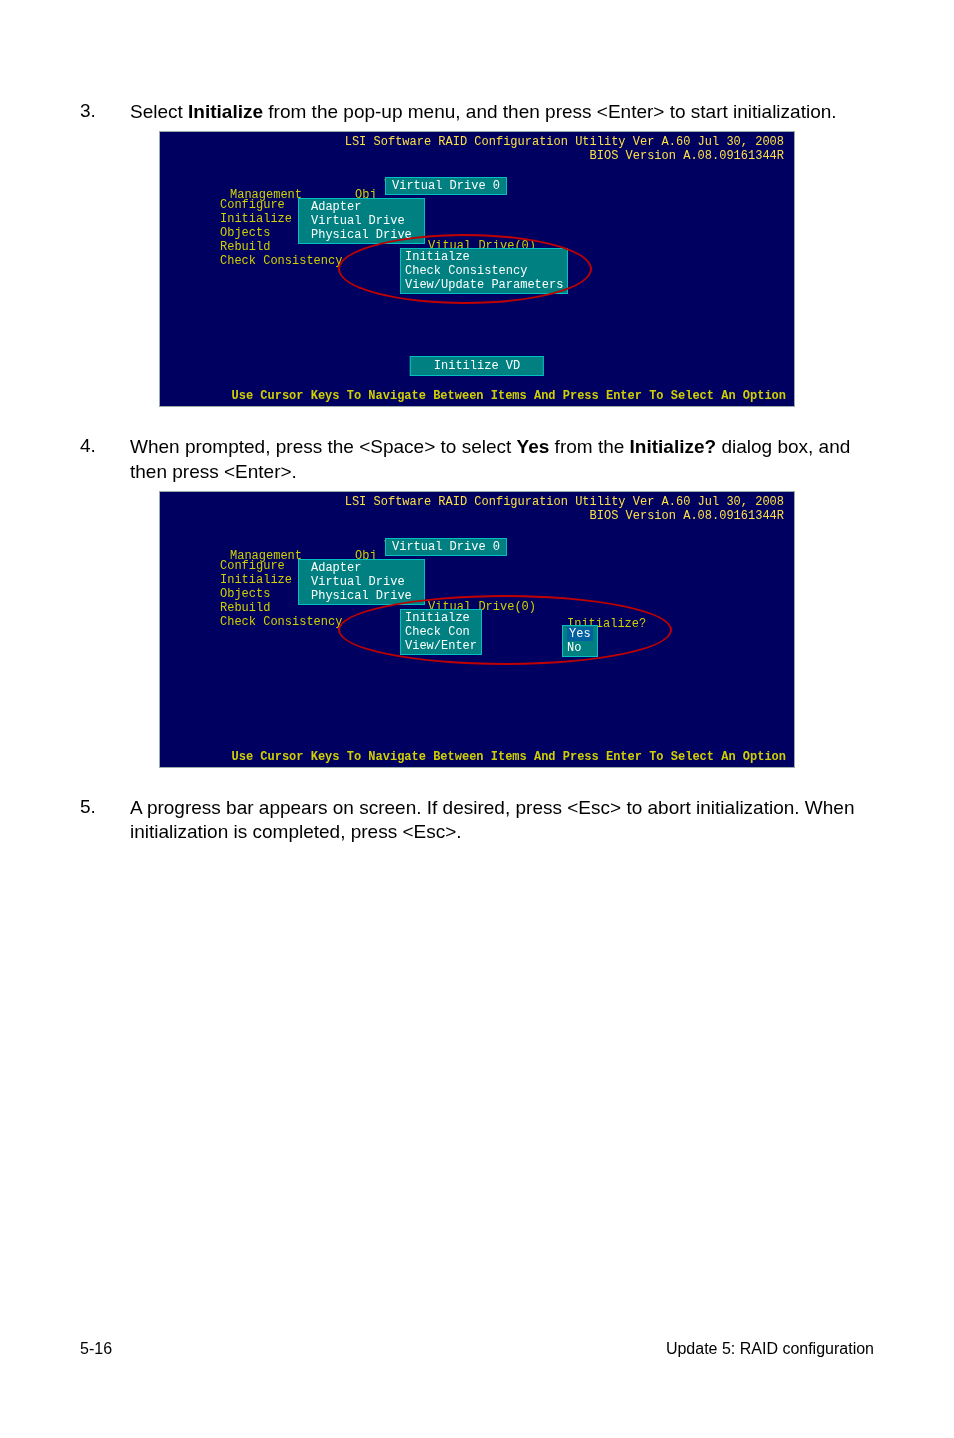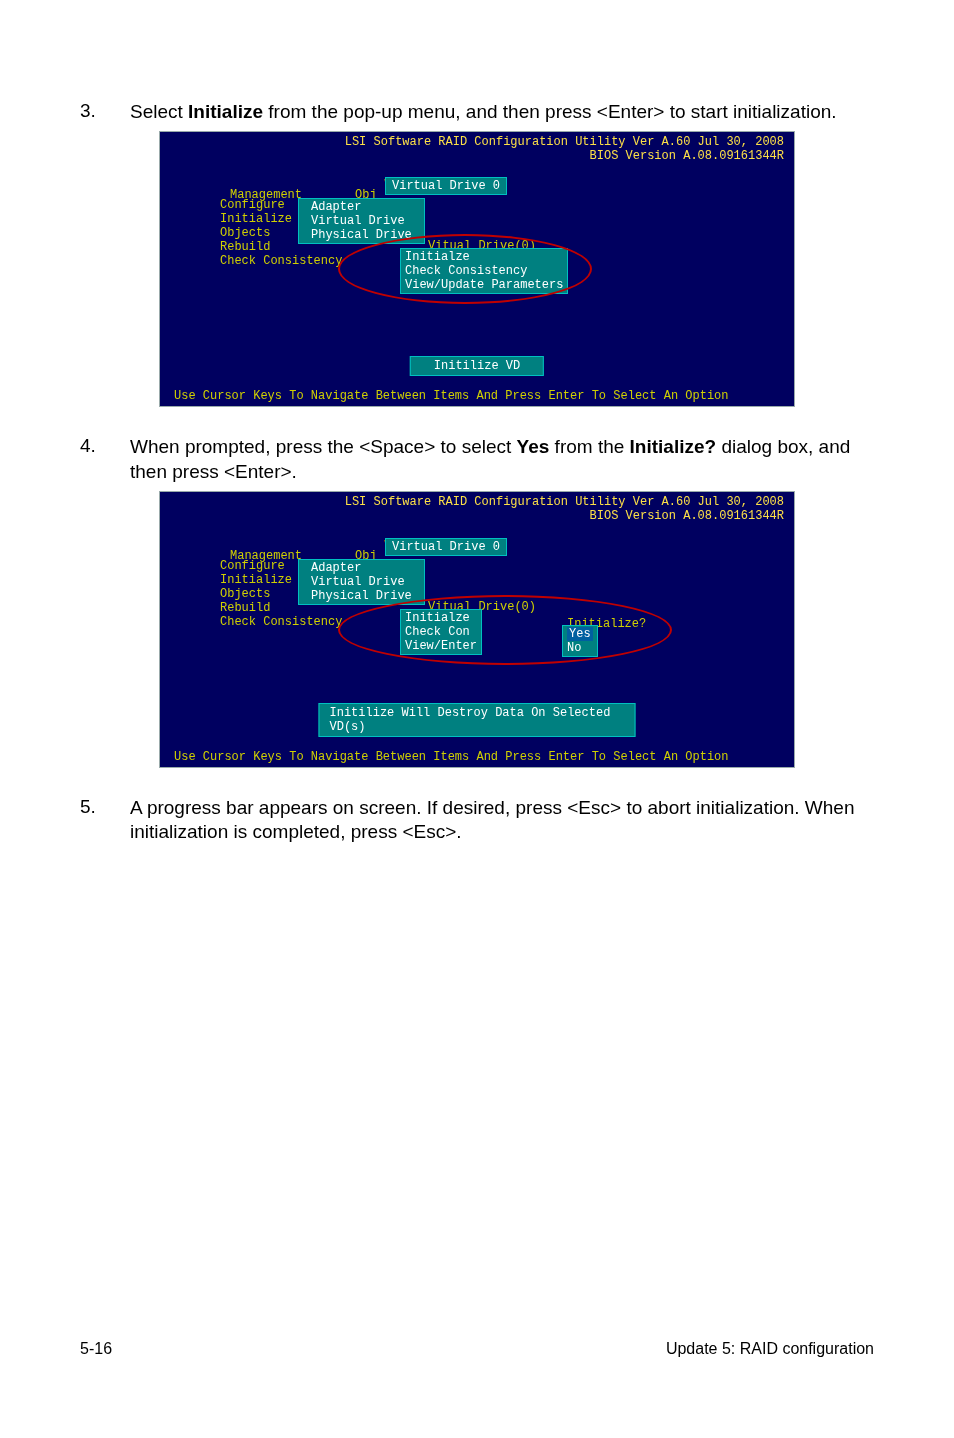--- a/index.html
+++ b/index.html
@@ -48,22 +48,23 @@
     line-height: 1.2;
   }
   .bios-body {
     background: #000060;
     position: relative;
     height: 220px;
   }
   .bios-footer {
     background: #000060;
     color: #d0d000;
-    text-align: left;
-    padding: 3px 14px;
+    text-align: right;
+    padding: 3px 8px;
+    font-weight: bold;
   }
   .bios-initilize-bar {
     position: absolute;
     bottom: 10px;
     left: 50%;
     transform: translateX(-50%);
     border: 1px solid #00c0c0;
     background: #008080;
     color: #fff;
     padding: 2px 23px;
@@ -246,21 +247,20 @@
         <div>Initialze</div>
         <div>Check Con</div>
         <div>View/Enter</div>
       </div>
       <span class="init-prompt-label">Initialize?</span>
       <div class="init-prompt">
         <div><span class="yes">Yes</span></div>
         <div>No</div>
       </div>
       <div class="red-ellipse" style="top:68px; left:178px; width:330px; height:66px;"></div>
-      <div class="bios-initilize-bar long">Initilize Will Destroy Data On Selected VD(s)</div>
     </div>
     <div class="bios-footer">Use Cursor Keys To Navigate Between Items And Press Enter To Select An Option</div>
   </div>
 
   <div class="step">
     <div class="step-num">5.</div>
     <div class="step-text">A progress bar appears on screen. If desired, press &lt;Esc&gt; to abort initialization. When initialization is completed, press &lt;Esc&gt;.</div>
   </div>
 
   <div class="page-footer">

